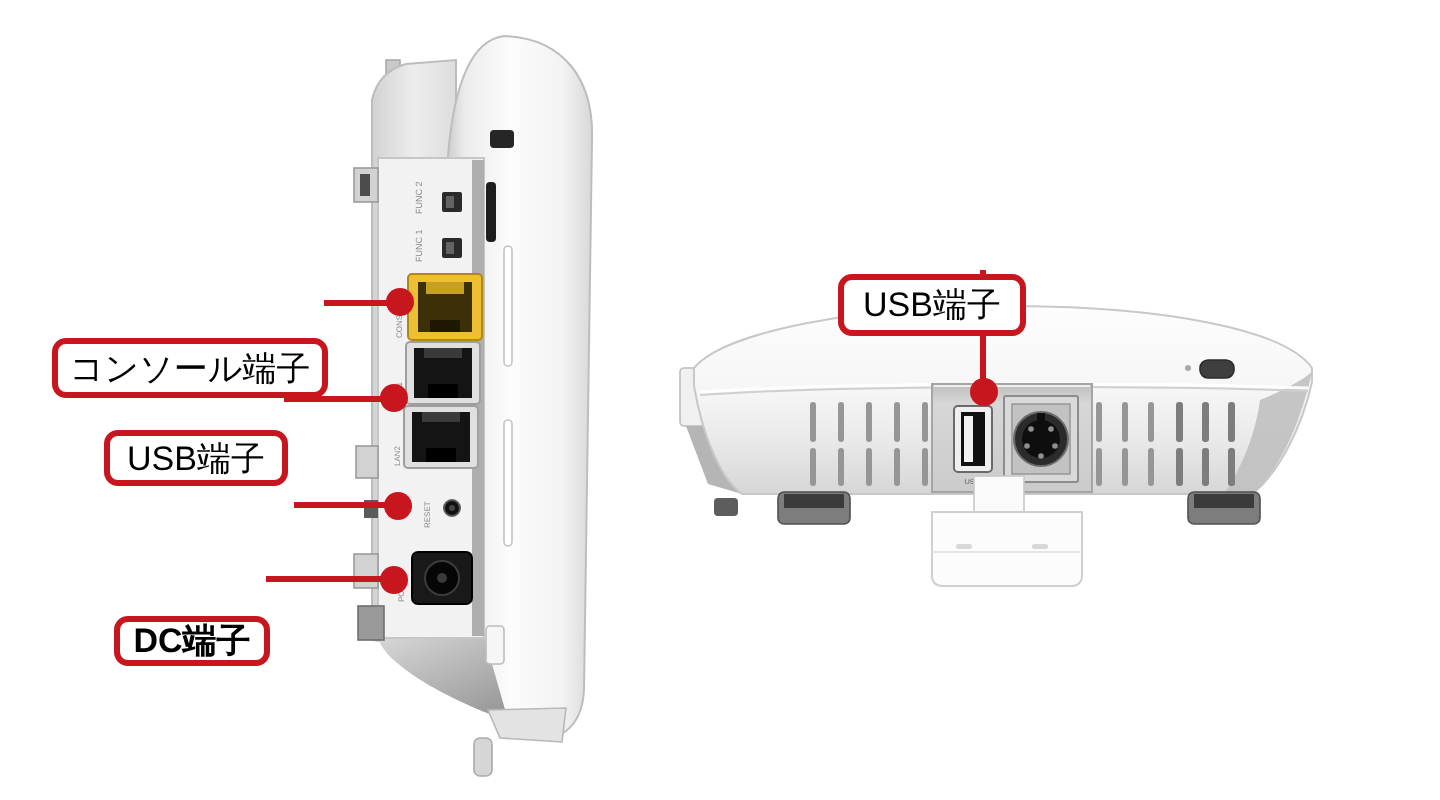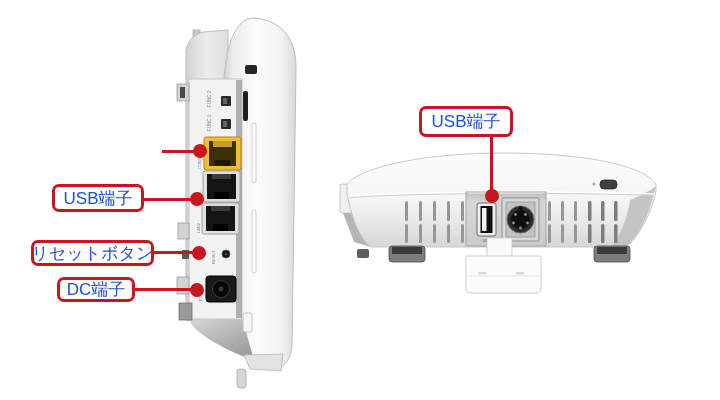--- a/index.html
+++ b/index.html
@@ -6,21 +6,21 @@
   html,body { background:#ffffff; }
   #canvas {
     position:relative; width:720px; height:400px; background:#ffffff;
     overflow:hidden; font-family:"Liberation Sans","DejaVu Sans",sans-serif;
   }
   #device-svg { position:absolute; left:0; top:0; z-index:1; }
   .callout-box {
     position:absolute; z-index:3; background:#ffffff;
     border:3px solid #c8161e; border-radius:7px;
     display:flex; align-items:center; justify-content:center;
-    color:#1d4ed8; font-size:17px; white-space:nowrap;
+    color:#000000; font-size:17px; white-space:nowrap;margin-top:31px;
   }
   .callout-line { position:absolute; z-index:2; background:#c8161e; }
   .callout-dot {
     position:absolute; z-index:3; width:14px; height:14px;
     border-radius:50%; background:#c8161e;
   }
 </style>
 </head>
 <body>
 
@@ -215,36 +215,36 @@
         <rect x="357" y="249" width="12" height="9" rx="2" fill="#5d5d5d"></rect>
       </g>
 
       <rect x="600" y="180" width="17" height="9" rx="4" fill="#3f3f3f" stroke="#2b2b2b" stroke-width="0.8"></rect>
       <circle cx="594" cy="184" r="1.5" fill="#a9a9a9"></circle>
     </g>
   </svg>
 
   <div class="callout-line" style="left:162px; top:150px; width:40px; height:3px;"></div>
   <div class="callout-dot" style="left:193px; top:144px;"></div>
+  <div class="callout-box" style="left:26px; top:138px; width:138px; height:30px;">
+    <span>コンソール端子</span>
+  </div>
 
   <div class="callout-line" style="left:142px; top:198px; width:57px; height:3px;"></div>
   <div class="callout-dot" style="left:190px; top:192px;"></div>
   <div class="callout-box" style="left:52px; top:184px; width:92px; height:28px;">
     <span>USB端子</span>
   </div>
 
   <div class="callout-line" style="left:147px; top:251px; width:54px; height:3px;"></div>
   <div class="callout-dot" style="left:192px; top:246px;"></div>
-  <div class="callout-box" style="left:31px; top:240px; width:123px; height:26px;">
-    <span>リセットボタン</span>
-  </div>
 
   <div class="callout-line" style="left:133px; top:288px; width:66px; height:3px;"></div>
   <div class="callout-dot" style="left:190px; top:283px;"></div>
-  <div class="callout-box" style="left:57px; top:277px; width:78px; height:25px;">
+  <div class="callout-box" style="left:57px; top:277px; width:78px; height:25px;font-weight:bold;">
     <span>DC端子</span>
   </div>
 
   <div class="callout-line" style="left:490px; top:135px; width:3px; height:62px;"></div>
   <div class="callout-dot" style="left:485px; top:189px;"></div>
   <div class="callout-box" style="left:419px; top:106px; width:94px; height:31px;">
     <span>USB端子</span>
   </div>
 
 </div>

